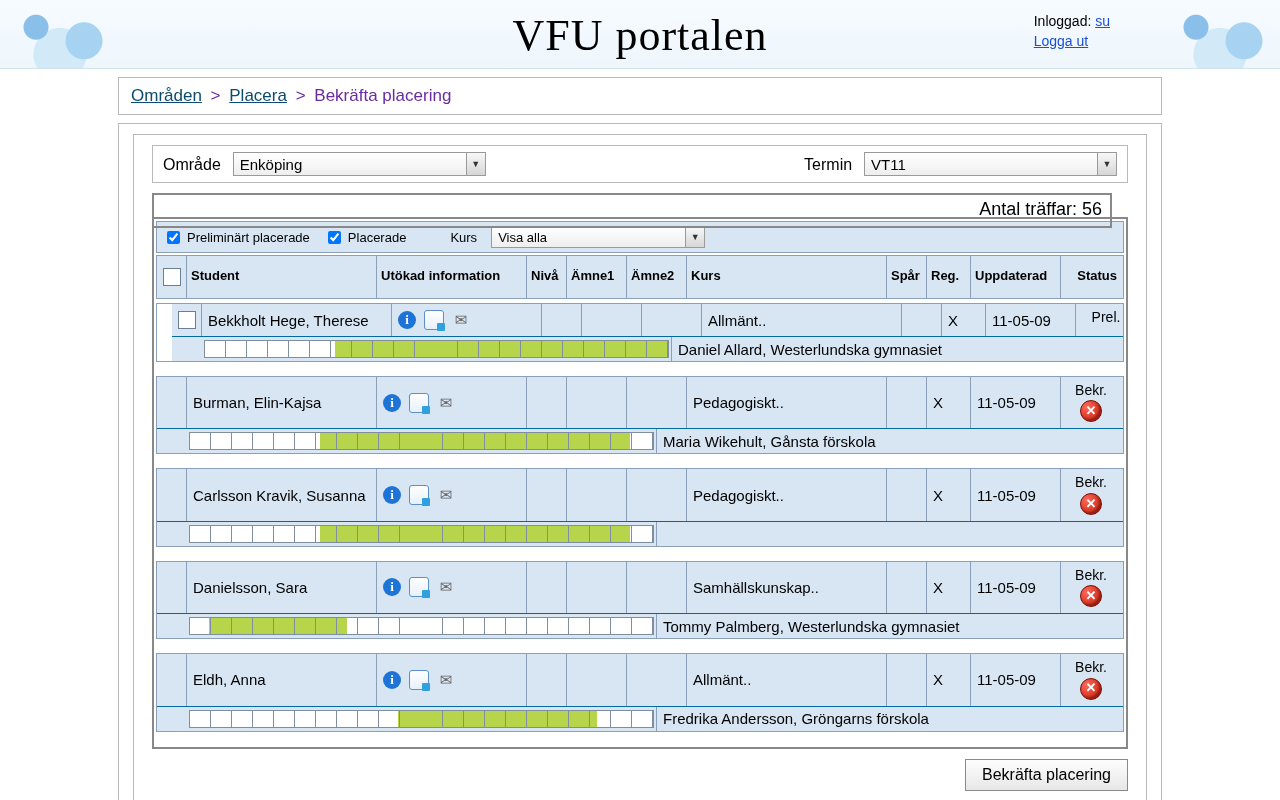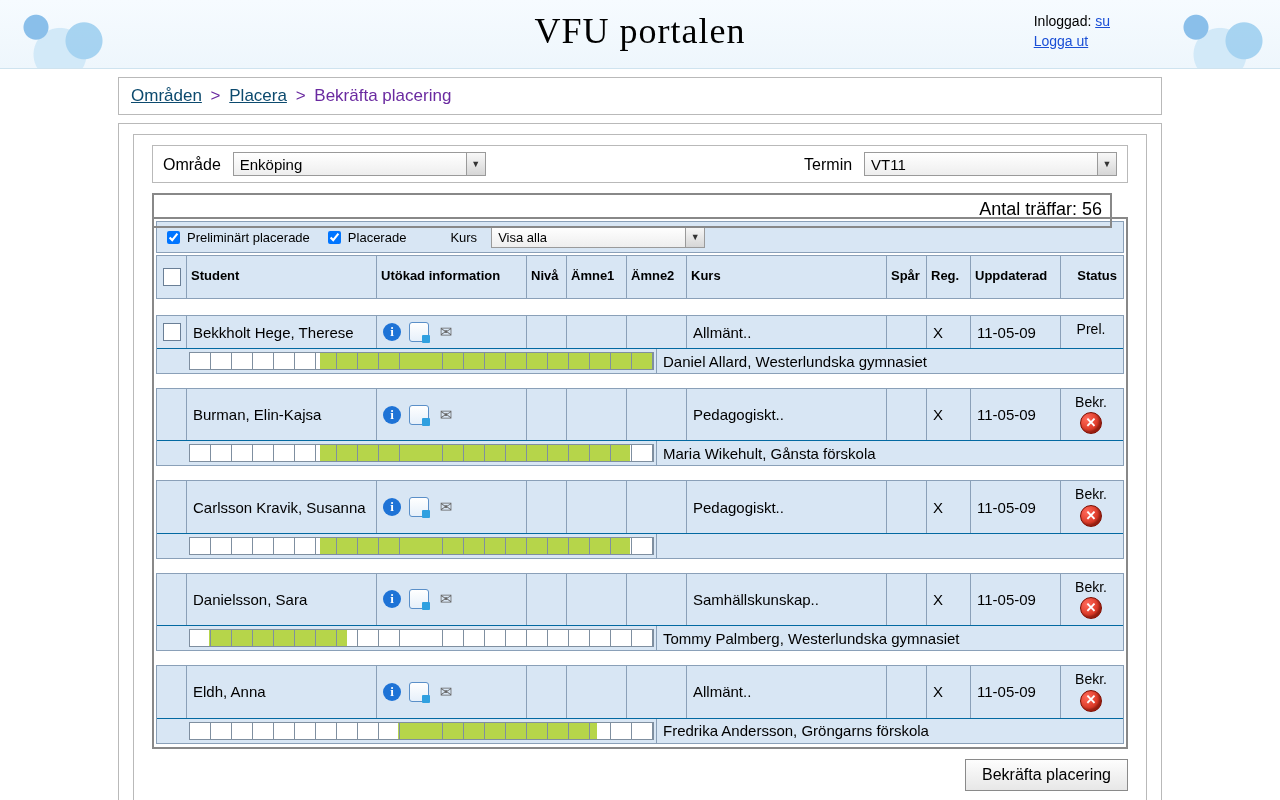--- a/index.html
+++ b/index.html
@@ -27,21 +27,21 @@
     opacity:.9;
   }
   .topbar .decor-left { left:0; }
   .topbar .decor-right { right:0; }
   .topbar .title {
     position: absolute;
     left: 50%;
     transform: translateX(-50%);
     top: 10px;
     font-family: "Times New Roman", serif;
-    font-size: 36px;
+    font-size: 44px;
     letter-spacing: 1px;
   }
   .topbar .userbox {
     position: absolute;
     right: 170px;
     top: 12px;
     font-size: 14px;
     line-height: 1.4;
   }
   .topbar .userbox a { color: #1a4fd6; text-decoration: underline; }
@@ -276,21 +276,21 @@
           <div>Ämne1</div>
           <div>Ämne2</div>
           <div>Kurs</div>
           <div>Spår</div>
           <div>Reg.</div>
           <div>Uppdaterad</div>
           <div>Status</div>
         </div>
 
         <div id="rows">
-            <div class="rowblock" style="margin-top: 16px;">
+            <div class="rowblock" style="margin-top: 4px; padding-left: 15px;">
               <div class="row1">
                 <div class="chkcell">
                   <span class="chkbox"></span>
                 </div>
                 <div>Bekkholt Hege, Therese</div>
                 <div class="icons">
                   <span class="ic ic-info">i</span>
                   <span class="ic ic-doc"></span>
                   <span class="ic ic-mail">✉</span>
                 </div>

